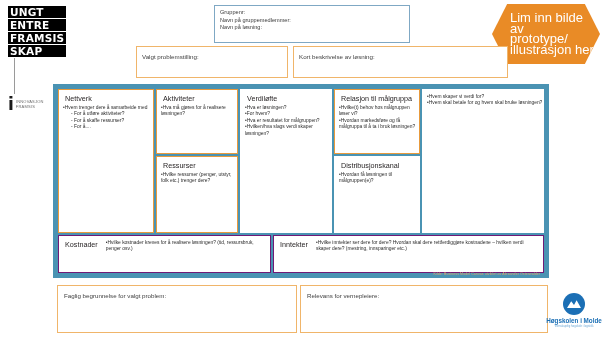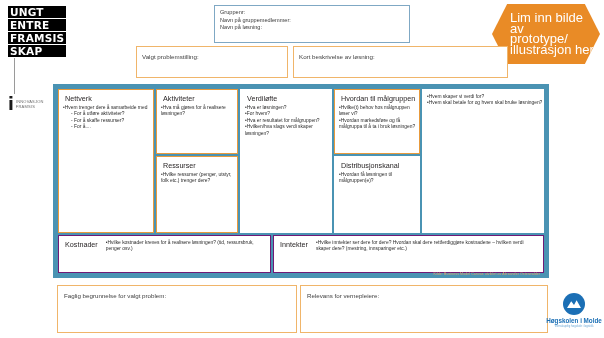--- a/index.html
+++ b/index.html
@@ -301,21 +301,21 @@
       <div class="cell-title">Verdiløfte</div>
       <div class="cell-body">
         <span class="b">•Hva er løsningen?</span>
         <span class="b">•For hvem?</span>
         <span class="b">•Hva er resultatet for målgruppen?</span>
         <span class="b">•Hvilken/hva slags verdi skaper løsningen?</span>
       </div>
     </div>
 
     <div class="cell" id="cell-relasjon">
-      <div class="cell-title">Hvordan til målgruppen</div>
+      <div class="cell-title">Relasjon til målgruppa</div>
       <div class="cell-body">
         <span class="b">•Hvilke(t) behov hos målgruppen løser vi?</span>
         <span class="b">•Hvordan markedsføre og få målgruppa til å ta i bruk løsningen?</span>
       </div>
     </div>
 
     <div class="cell plain" id="cell-distribusjon">
       <div class="cell-title">Distribusjonskanal</div>
       <div class="cell-body">
         <span class="b">•Hvordan få løsningen til målgruppen(e)?</span>

